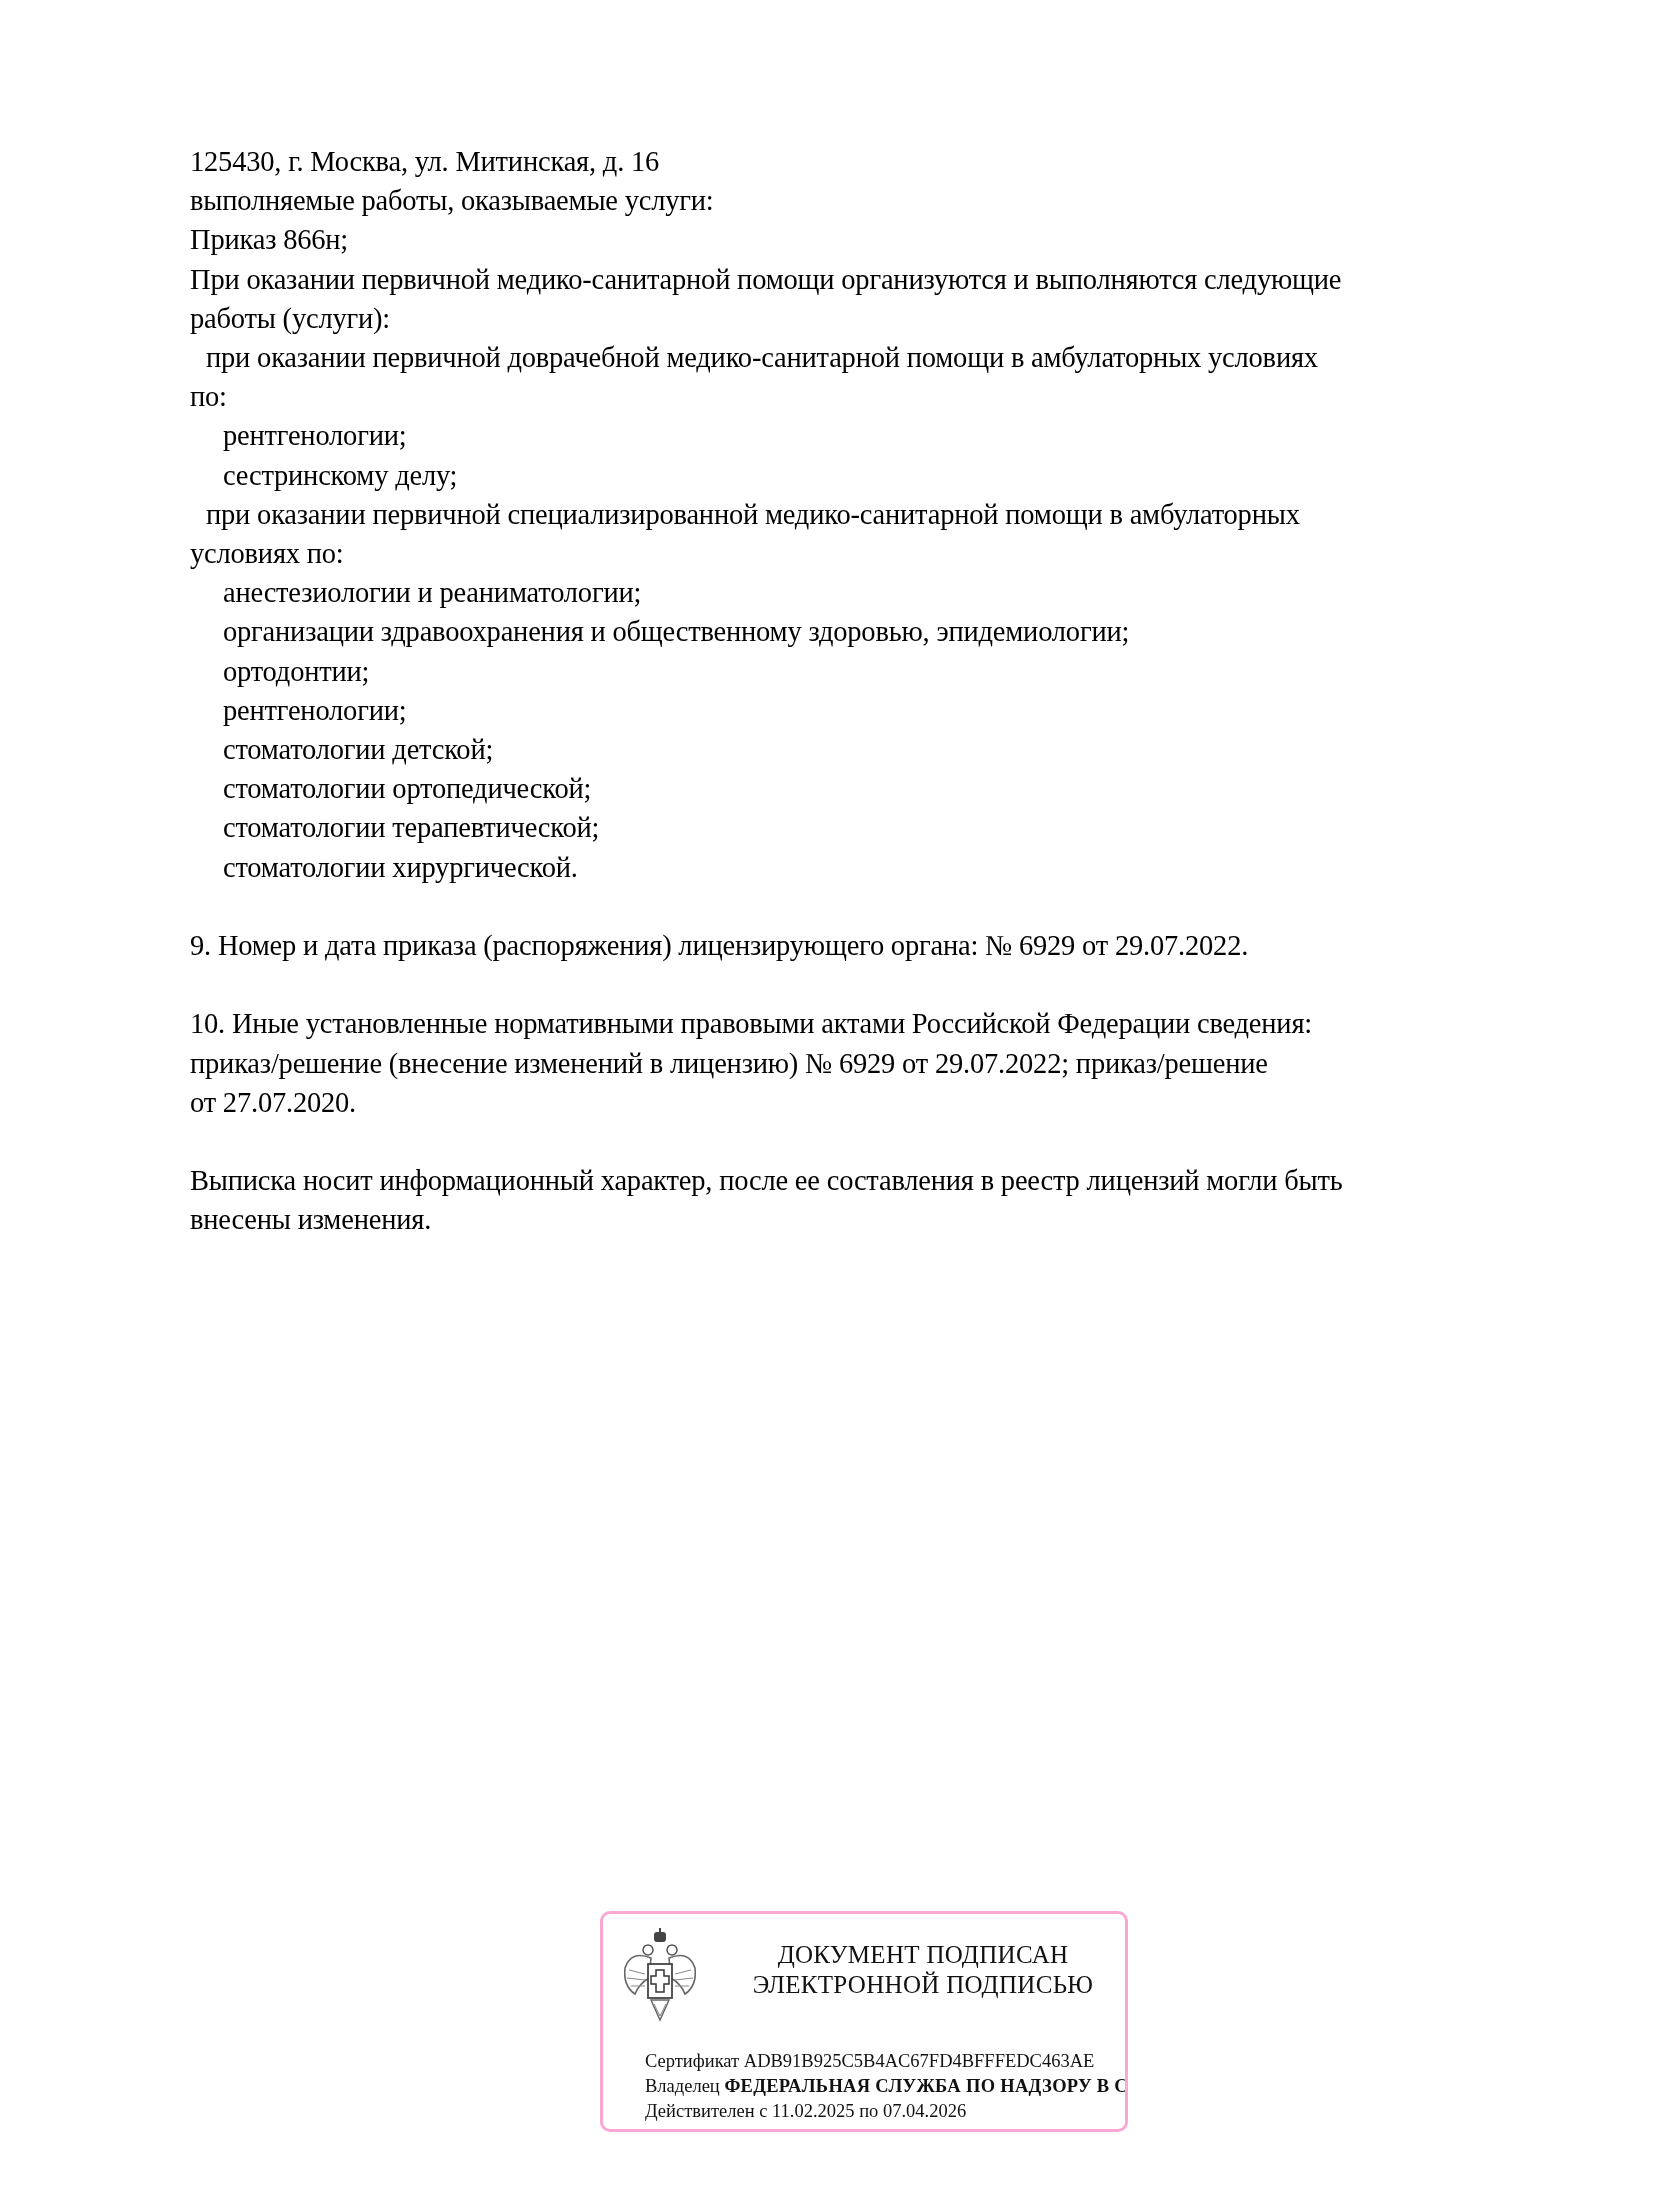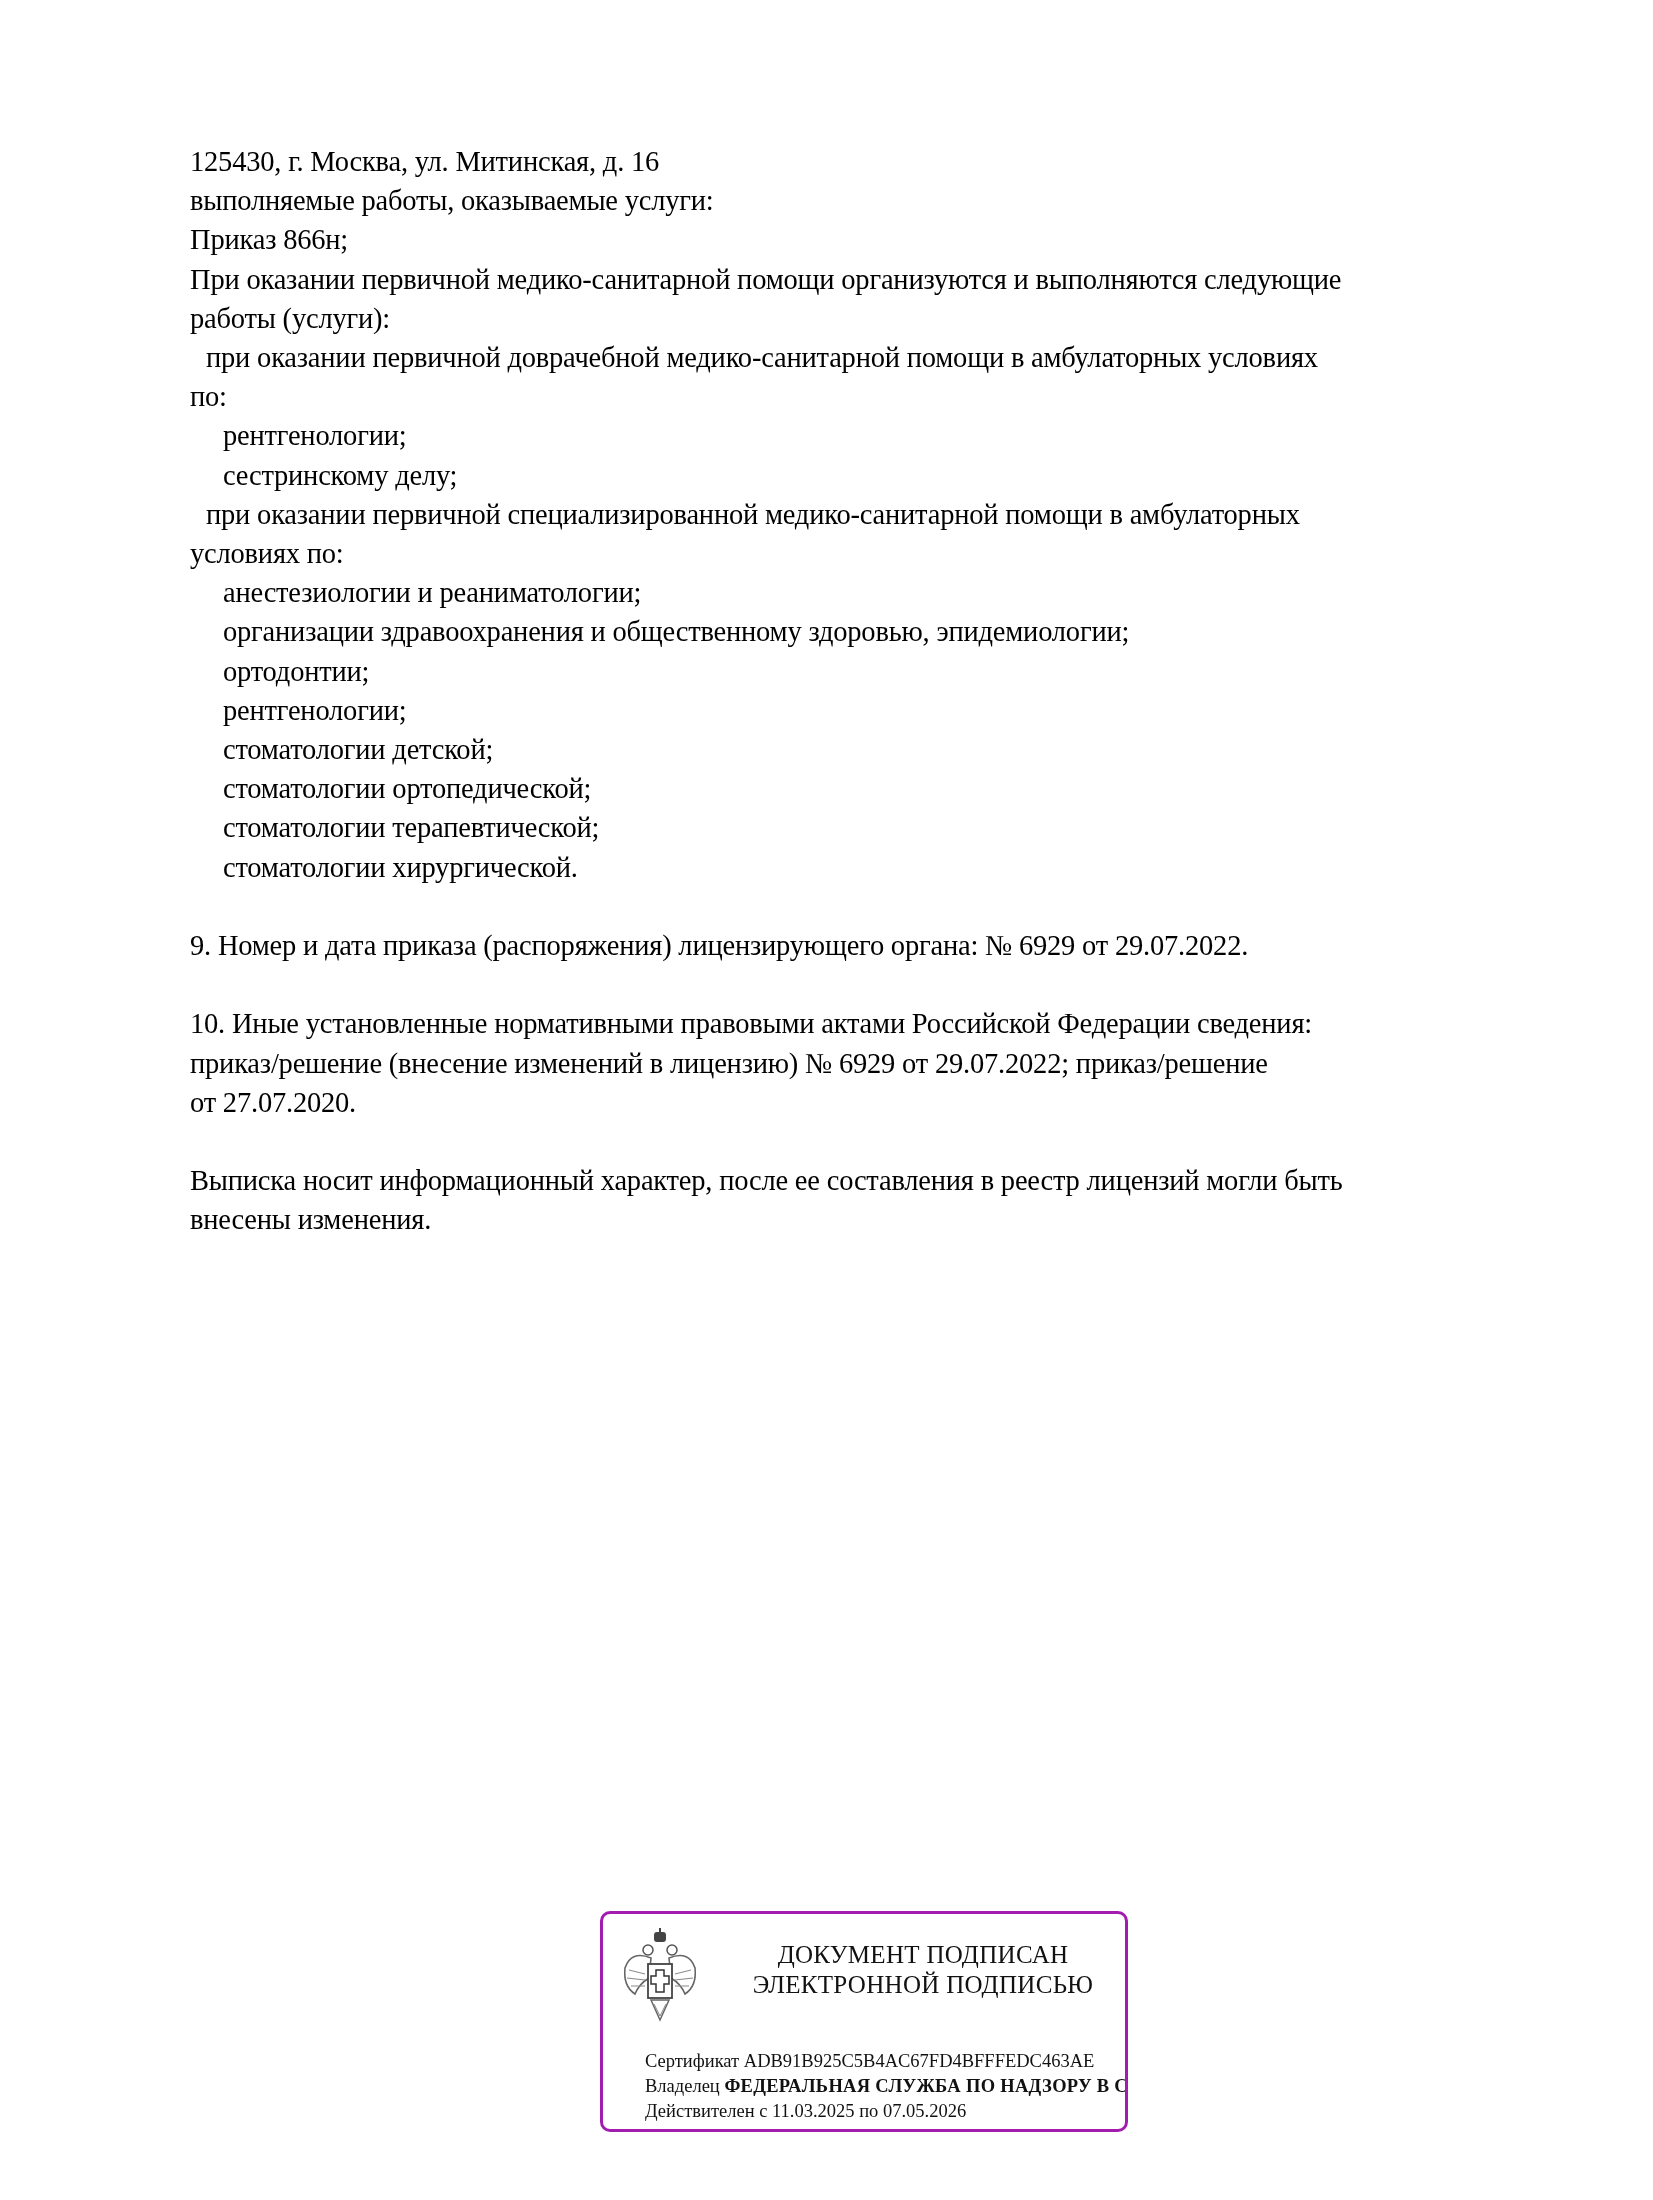--- a/index.html
+++ b/index.html
@@ -32,21 +32,21 @@
     .indent-2 { padding-left: 33px; }
     .gap { height: 39.2px; }
 
     
     .stamp {
       position: absolute;
       left: 600px;
       top: 1911px;
       width: 528px;
       height: 221px;
-      border: 3px solid #a21caf;
+      border: 3px solid #f9a8d4;
       border-radius: 10px;
       box-sizing: border-box;
       overflow: hidden;
       background: #fff;
     }
     .emblem {
       position: absolute;
       left: 18px;
       top: 14px;
       width: 78px;
@@ -153,15 +153,15 @@
   </div>
   <div class="stamp-info">
     <div>
       <span>Сертификат</span>
       <span>ADB91B925C5B4AC67FD4BFFFEDC463AE</span>
     </div>
     <div>
       <span>Владелец</span>
       <b>ФЕДЕРАЛЬНАЯ СЛУЖБА ПО НАДЗОРУ В С</b>
     </div>
-    <div>Действителен с 11.03.2025 по 07.05.2026</div>
+    <div>Действителен с 11.02.2025 по 07.04.2026</div>
   </div>
 </div>
 
 </body></html>

